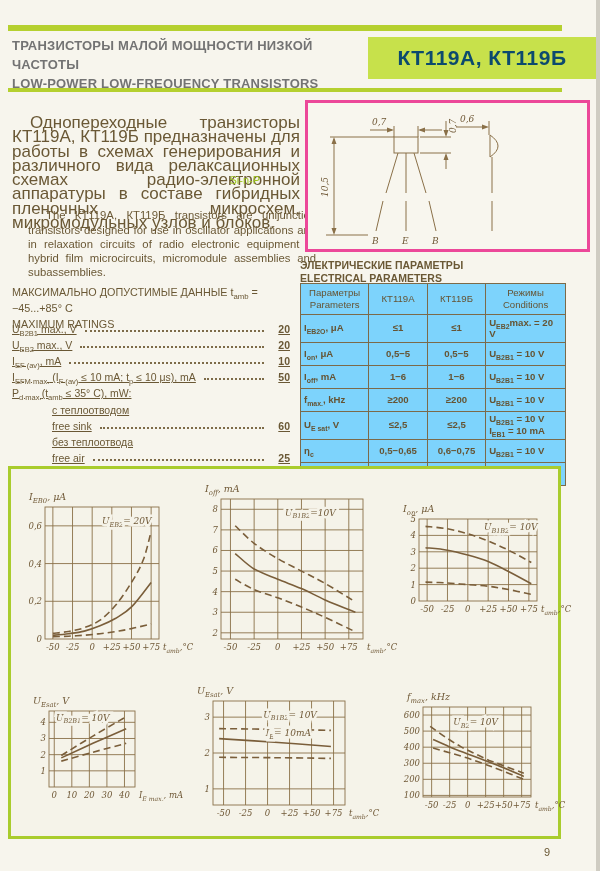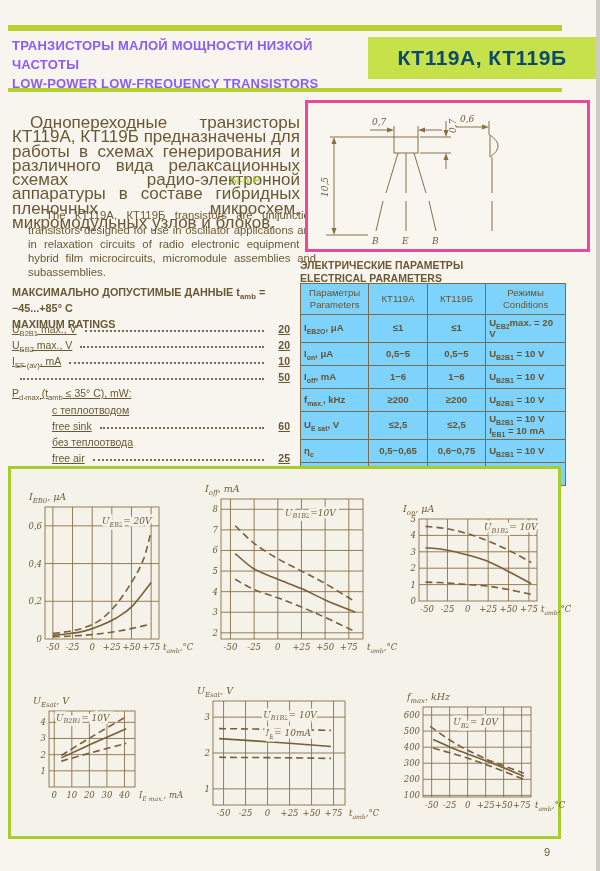--- a/index.html
+++ b/index.html
@@ -4,38 +4,38 @@
 <style>
   html,body{margin:0;padding:0;background:#e9e7e0;}
   .page{position:relative;width:600px;height:871px;background:#f7f5ed;
         font-family:"Liberation Sans",sans-serif;color:#6a5835;overflow:hidden;}
   .page-edge{position:absolute;right:0;top:0;width:4px;height:100%;background:#cfccc2;}
 
   .topbar{position:absolute;left:8px;top:25px;width:554px;height:6px;background:#b5d02f;}
   .divider{position:absolute;left:8px;top:88px;width:554px;height:4px;background:#b5d02f;}
 
   .header-title{position:absolute;left:12px;top:36px;width:352px;
-    font-weight:bold;font-size:13px;line-height:19px;color:#8b5cf6;letter-spacing:.2px;}
+    font-weight:bold;font-size:13px;line-height:19px;color:#737373;letter-spacing:.2px;}
   .model-box{position:absolute;left:368px;top:37px;width:228px;height:42px;background:#c7e14b;
     display:flex;align-items:center;justify-content:center;
     font-size:21px;font-weight:bold;color:#0c4a6e;letter-spacing:.5px;}
 
   .intro-ru{position:absolute;left:12px;top:99px;width:288px;font-size:17px;line-height:14.3px;
     text-align:justify;text-indent:18px;}
   .si-n-p{position:absolute;left:12px;top:174px;width:248px;text-align:right;
     color:#9cc41b;font-weight:normal;font-size:11px;}
   .intro-en{position:absolute;left:28px;top:197px;width:288px;font-size:11.3px;line-height:14.3px;
     text-align:justify;text-indent:18px;}
 
   .diagram-box{position:absolute;left:305px;top:100px;width:285px;height:152px;
     border:3px solid #ec4899;background:#f8f6ee;box-sizing:border-box;}
   .diagram-box svg{display:block;}
 
   .ratings-title{position:absolute;left:12px;top:284px;width:290px;
-    font-size:10.8px;font-weight:bold;line-height:16px;}
+    font-size:10.8px;font-weight:normal;line-height:16px;}
   .ratings-list{position:absolute;left:12px;top:319px;width:278px;font-size:10.5px;}
   .rating-row{display:flex;align-items:flex-end;height:16.1px;text-decoration:underline;}
   .rating-row.indent{padding-left:40px;}
   .rating-row .lbl{white-space:nowrap;}
   .rating-row .leader{flex:1;border-bottom:2px dotted #7d6b48;margin:0 6px 3px 8px;}
   .rating-row .val{font-weight:bold;min-width:20px;text-align:right;}
   sub{font-size:72%;line-height:0;}
 
   .elec-title{position:absolute;left:300px;top:259px;font-size:10.5px;font-weight:bold;line-height:12.5px;}
   .params-table{position:absolute;left:300px;top:283px;width:266px;border-collapse:collapse;
@@ -143,20 +143,21 @@
         <span class="lbl">U<sub>EB2</sub> max., V</span>
         <span class="leader"></span>
         <span class="val">20</span>
       </div>
       <div class="rating-row">
         <span class="lbl">I<sub>EF (av)</sub>, mA</span>
         <span class="leader"></span>
         <span class="val">10</span>
       </div>
       <div class="rating-row">
+        <span class="lbl">I<sub>EFM max.</sub> (I<sub>F (av)</sub> ≤ 10 mA; t<sub>p</sub> ≤ 10 μs), mA</span>
         <span class="leader"></span>
         <span class="val">50</span>
       </div>
       <div class="rating-row">
         <span class="lbl">P<sub>d max.</sub>(t<sub>amb</sub> ≤ 35° C), mW:</span>
       </div>
       <div class="rating-row indent">
         <span class="lbl">с теплоотводом</span>
       </div>
       <div class="rating-row indent">

